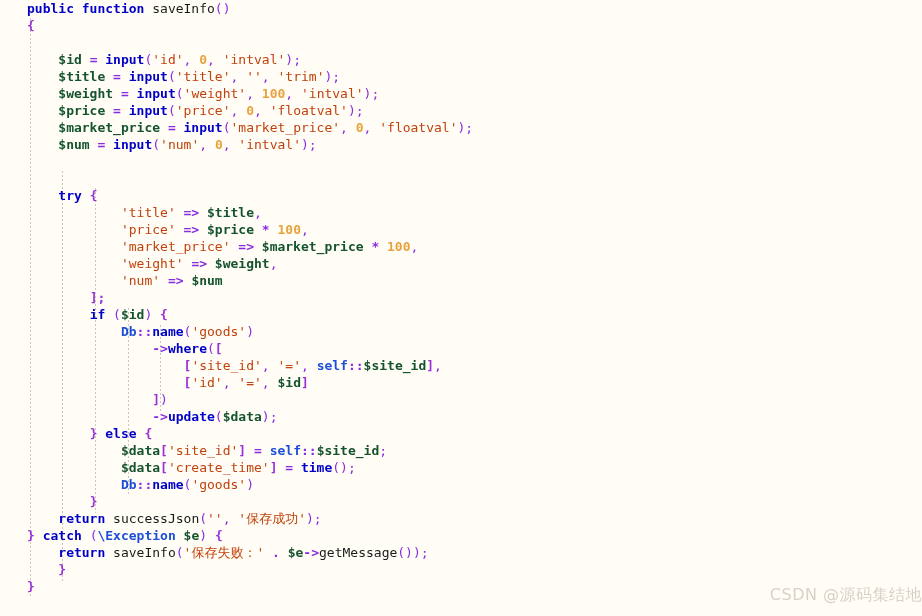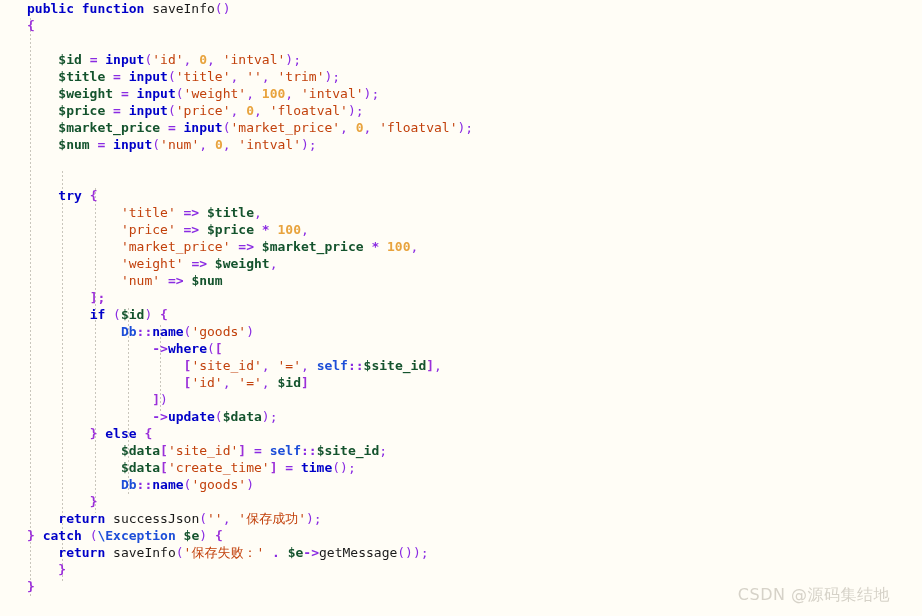--- a/index.html
+++ b/index.html
@@ -69,21 +69,21 @@
   .num   { color: #e8a33d; font-weight: bold; }   
   .punct { color: #8a2be2; }                      
   .brace { color: #9b30d9; font-weight: bold; }   
   .op    { color: #8a2be2; font-weight: bold; }   
   .cls   { color: #1d4ed8; font-weight: bold; }
   .cjk   { font-family: "DejaVu Sans", "Liberation Sans", sans-serif; }
 
   
   #watermark {
     position: absolute;
-    right: 32px;
+    right: 0;
     bottom: 10px;
     font-family: "DejaVu Sans", "Liberation Sans", sans-serif;
     font-size: 16px;
     color: #d6d2c8;
     letter-spacing: 0.5px;
     white-space: nowrap;
     user-select: none;
   }
 </style>
 </head>

